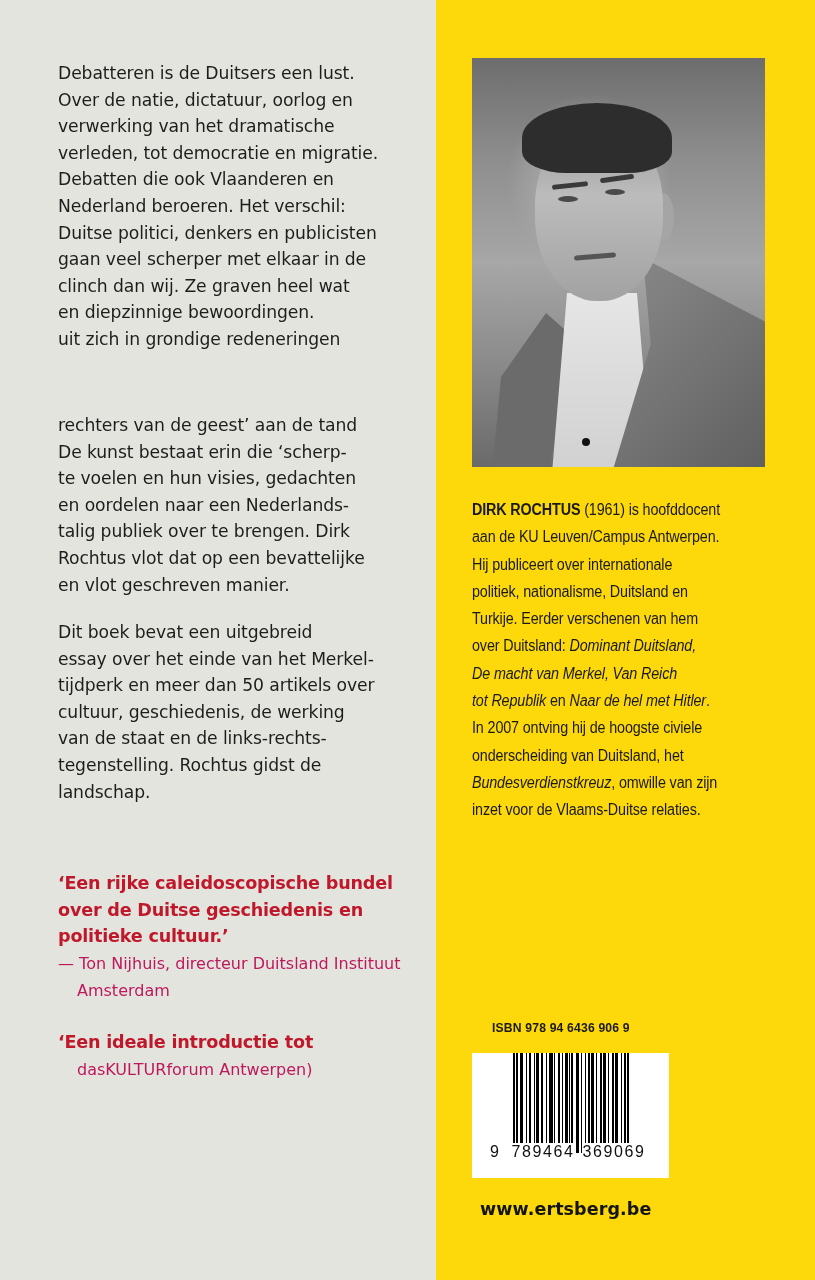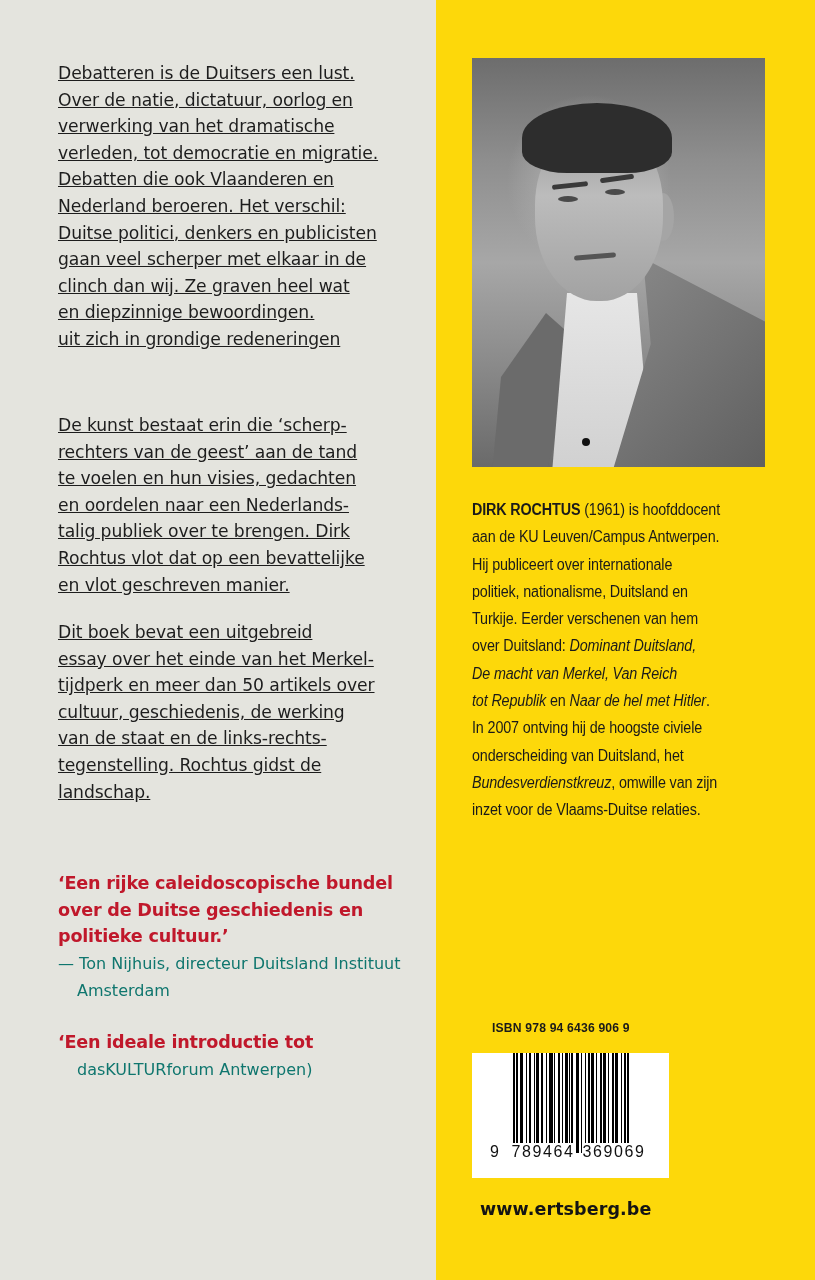--- a/index.html
+++ b/index.html
@@ -3,29 +3,29 @@
 <meta charset="utf-8">
 <style>
   * { margin: 0; padding: 0; box-sizing: border-box; }
   html, body { width: 815px; height: 1280px; overflow: hidden; }
   body { position: relative; background: #e4e4de; font-family: "DejaVu Sans", sans-serif; color: #1c1c1c; }
 
   .left { position: absolute; left: 0; top: 0; width: 436px; height: 1280px; background: #e4e4de; }
   .right { position: absolute; left: 436px; top: 0; width: 379px; height: 1280px; background: #fdd80a; }
 
   .blurb { position: absolute; left: 58px; width: 360px; font-size: 17.2px; line-height: 26.6px; letter-spacing: -0.1px; color: #1d1d1d; }
-  .blurb .ln { display: block; white-space: nowrap; text-decoration: underline; }
+  .blurb .ln { display: block; white-space: nowrap; }
   #p1 { top: 60px; }
   #p2 { top: 412px; }
   #p3 { top: 619px; }
 
   .quote { position: absolute; left: 58px; width: 370px; }
   .quote .q { color: #c0182b; font-weight: bold; font-size: 17.6px; line-height: 26.6px; letter-spacing: -0.2px; }
   .quote .q .ln { display: block; white-space: nowrap; }
-  .quote .src { font-size: 16px; line-height: 27px; color: #0f766e; }
+  .quote .src { font-size: 16px; line-height: 27px; color: #be185d; }
   .quote .src .ln { display: block; white-space: nowrap; }
   .quote .src .ind { padding-left: 19px; }
   #quote1 { top: 870px; }
   #quote2 { top: 1029px; }
 
   .photo { position: absolute; left: 472px; top: 58px; width: 293px; height: 409px; overflow: hidden;
     background:
       radial-gradient(ellipse 40% 30% at 40% 30%, #b9b9b9 0%, rgba(160,160,160,0) 70%),
       linear-gradient(180deg, #6d6d6d 0%, #8e8e8e 25%, #a7a7a7 50%, #8a8a8a 75%, #6a6a6a 100%); }
   .photo .hair { position: absolute; left: 50px; top: 45px; width: 150px; height: 70px; border-radius: 50% 50% 30% 30%; background: #2d2d2d; }
@@ -68,22 +68,22 @@
   <span class="ln">Debatten die ook Vlaanderen en</span>
   <span class="ln">Nederland beroeren. Het verschil:</span>
   <span class="ln">Duitse politici, denkers en publicisten</span>
   <span class="ln">gaan veel scherper met elkaar in de</span>
   <span class="ln">clinch dan wij. Ze graven heel wat</span>
   <span class="ln">en diepzinnige bewoordingen.</span>
   <span class="ln">uit zich in grondige redeneringen</span>
 </div>
 
 <div class="blurb" id="p2">
+  <span class="ln">rechters van de geest’ aan de tand</span>
   <span class="ln">De kunst bestaat erin die ‘scherp-</span>
-  <span class="ln">rechters van de geest’ aan de tand</span>
   <span class="ln">te voelen en hun visies, gedachten</span>
   <span class="ln">en oordelen naar een Nederlands-</span>
   <span class="ln">talig publiek over te brengen. Dirk</span>
   <span class="ln">Rochtus vlot dat op een bevattelijke</span>
   <span class="ln">en vlot geschreven manier.</span>
 </div>
 
 <div class="blurb" id="p3">
   <span class="ln">Dit boek bevat een uitgebreid</span>
   <span class="ln">essay over het einde van het Merkel-</span>

